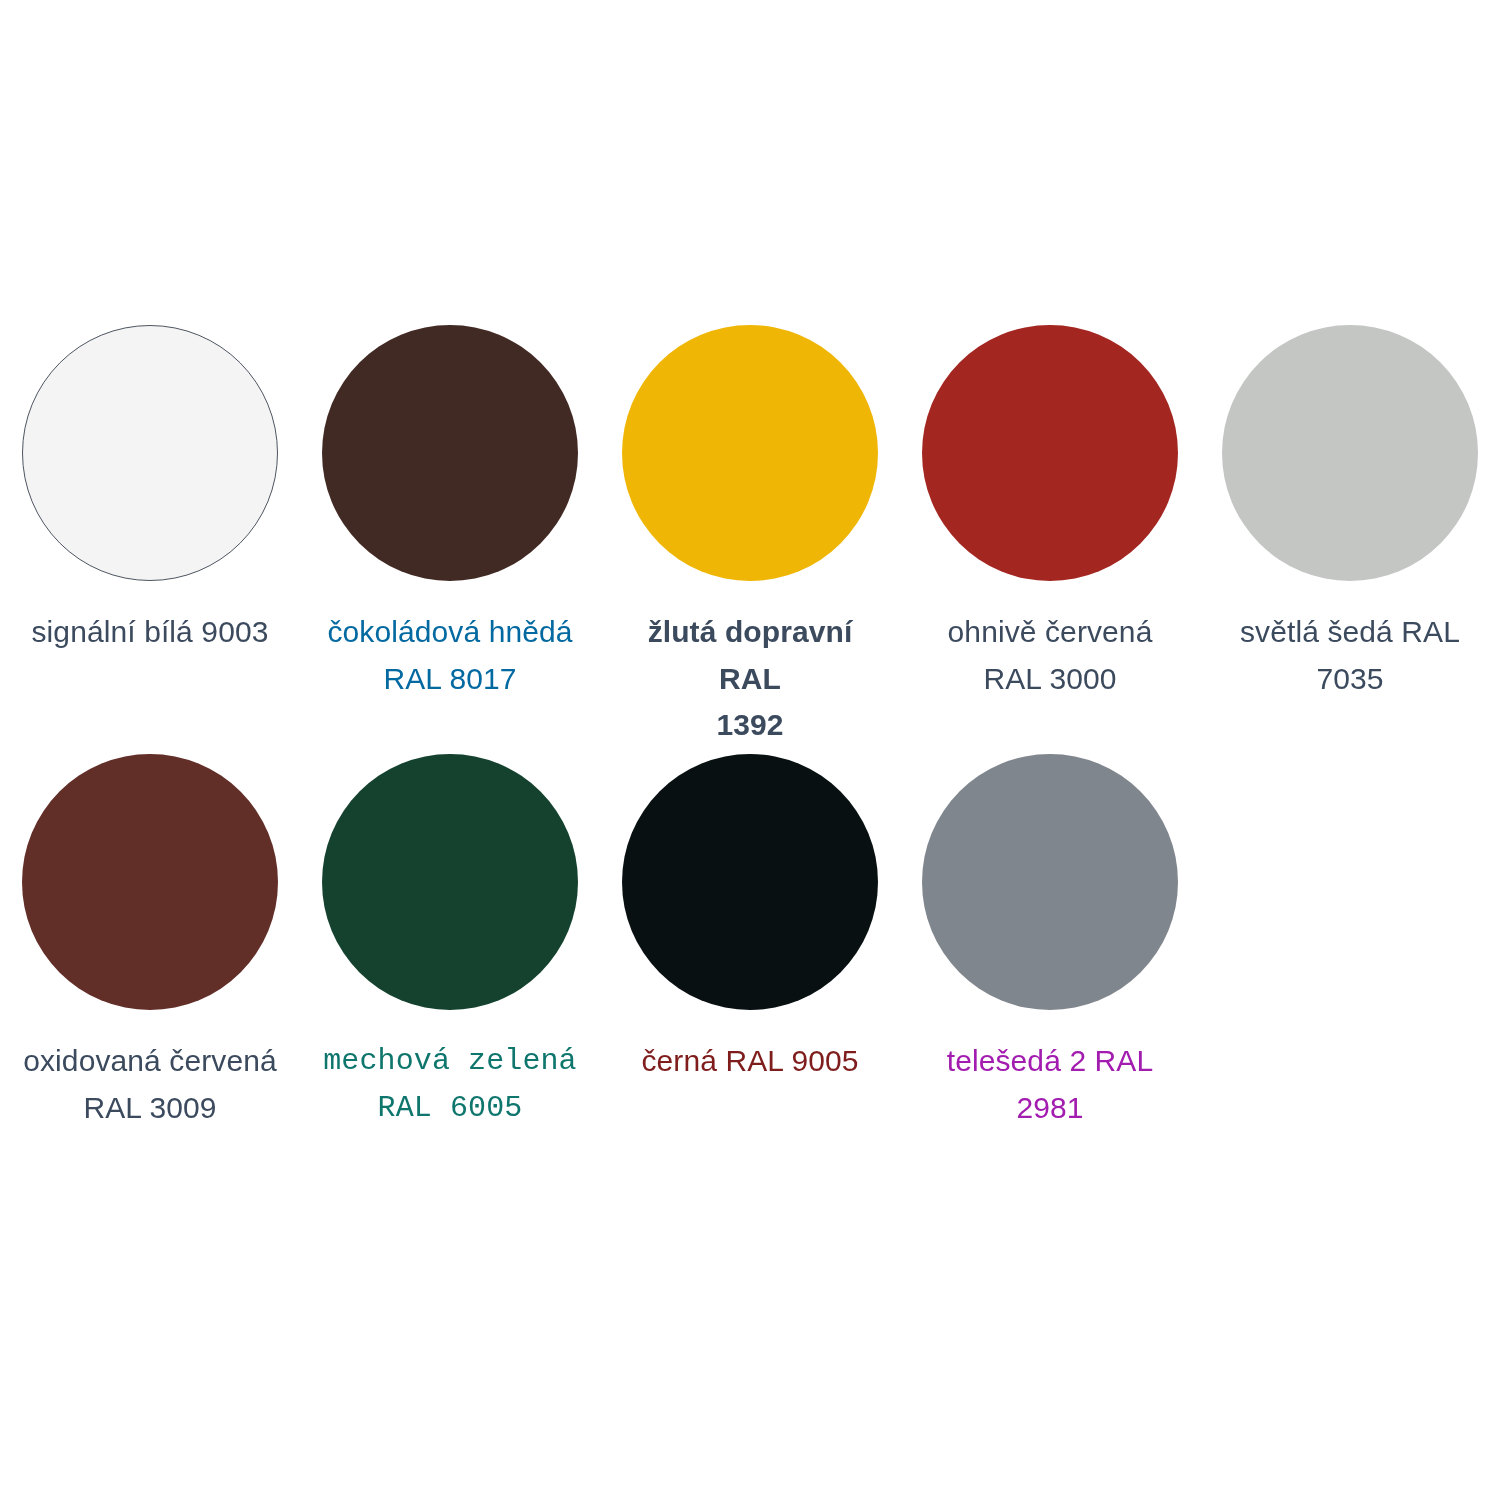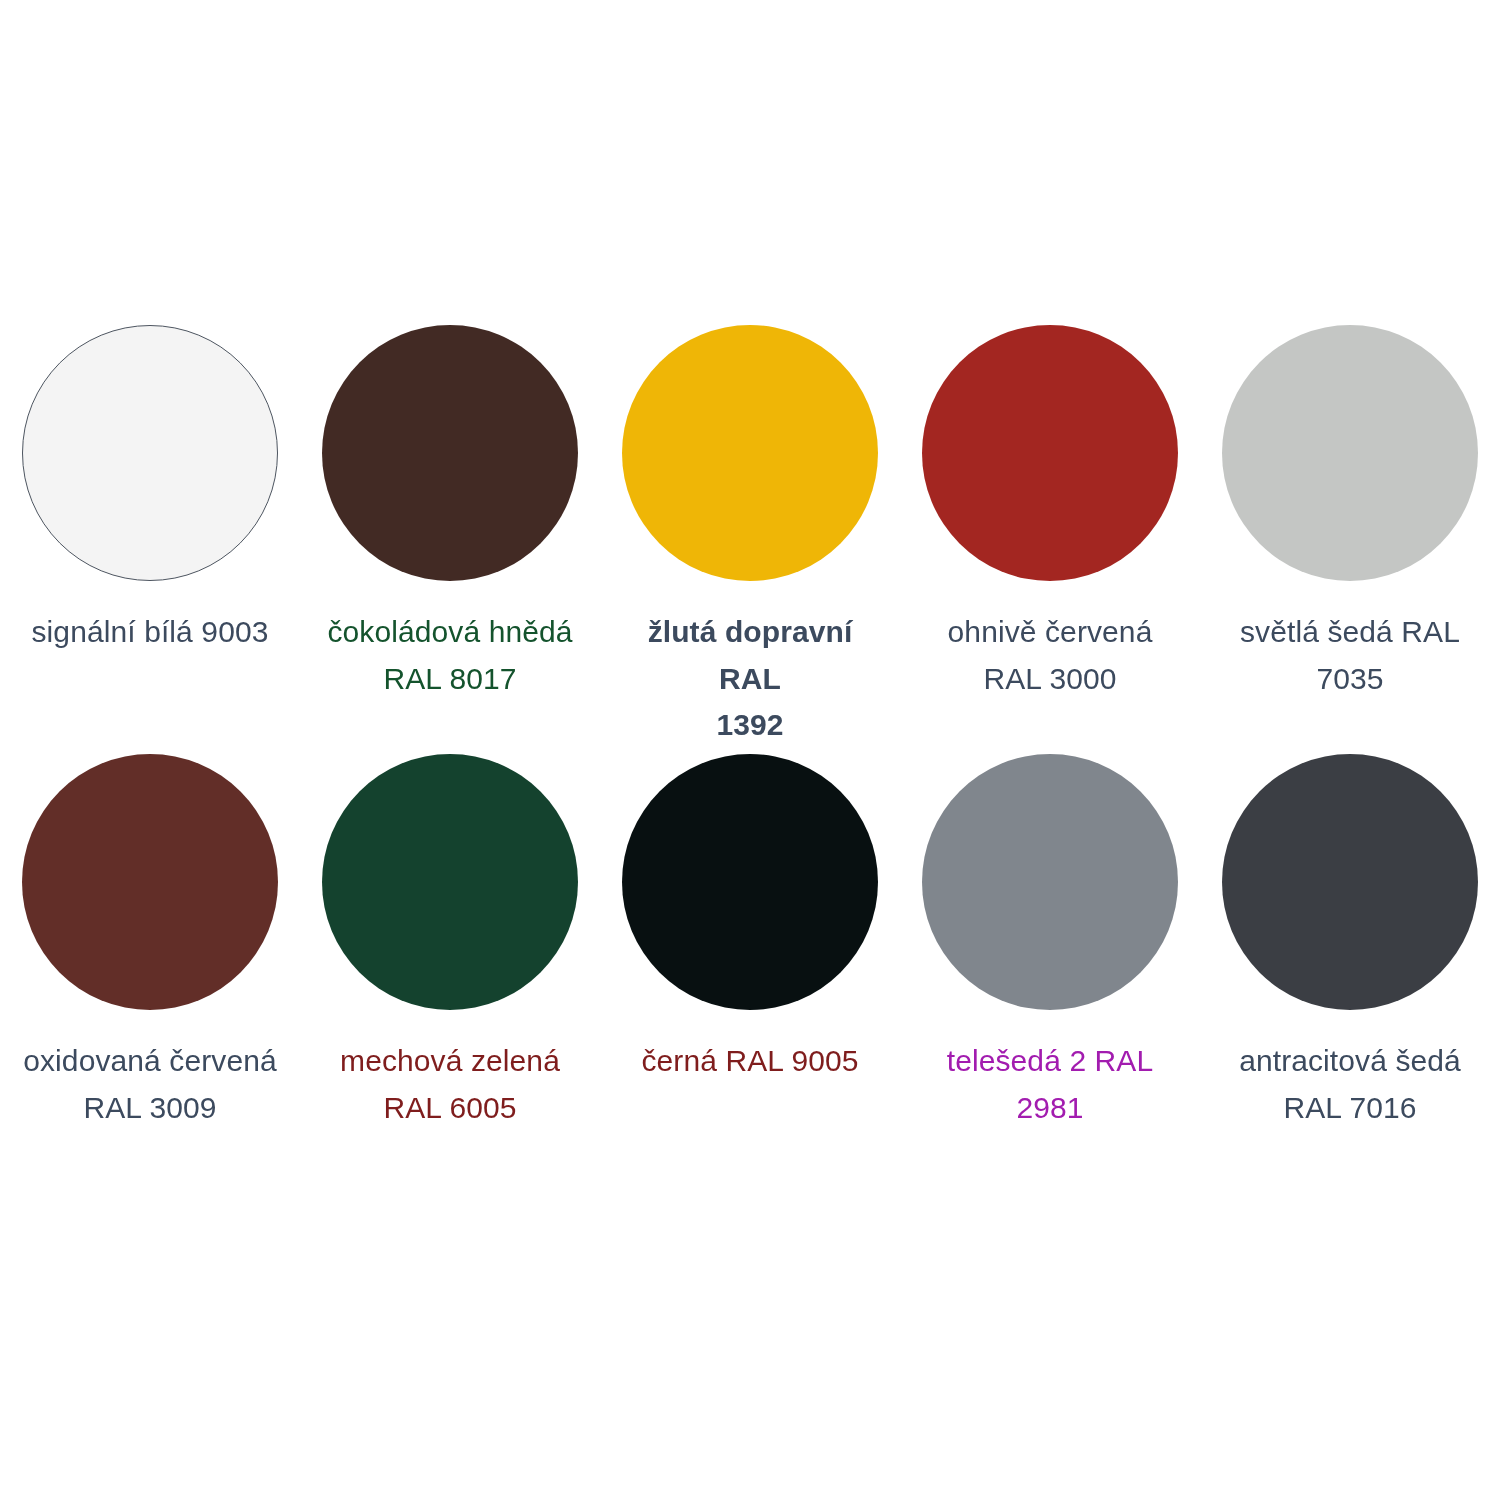--- a/index.html
+++ b/index.html
@@ -68,21 +68,21 @@
 <div id="palette">
   <div class="swatch-grid">
       <div class="swatch-cell">
         <div class="swatch-disc" style="background: rgb(244, 244, 244); border: 1px solid rgb(77, 85, 96);"></div>
         <div class="swatch-label" style="color: rgb(60, 74, 94);">
           <div>signální bílá 9003</div>
         </div>
       </div>
       <div class="swatch-cell">
         <div class="swatch-disc" style="background: rgb(66, 42, 36);"></div>
-        <div class="swatch-label" style="color: #14532d; margin-top: 28px;">
+        <div class="swatch-label" style="color: #0369a1; margin-top: 28px;">
           <div>čokoládová hnědá</div>
           <div>RAL 8017</div>
         </div>
       </div>
       <div class="swatch-cell">
         <div class="swatch-disc" style="background: rgb(239, 182, 6);"></div>
         <div class="swatch-label" style="color: rgb(60, 74, 94); font-weight: bold;">
           <div>žlutá dopravní RAL</div>
           <div>1392</div>
         </div>
@@ -103,39 +103,32 @@
       </div>
       <div class="swatch-cell">
         <div class="swatch-disc" style="background: rgb(98, 46, 40);"></div>
         <div class="swatch-label" style="color: rgb(60, 74, 94);">
           <div>oxidovaná červená</div>
           <div>RAL 3009</div>
         </div>
       </div>
       <div class="swatch-cell">
         <div class="swatch-disc" style="background: rgb(20, 66, 46);"></div>
-        <div class="swatch-label" style="color: #7f1d1d;">
+        <div class="swatch-label" style="color: #0f766e; font-family: Liberation Mono, monospace;">
           <div>mechová zelená</div>
           <div>RAL 6005</div>
         </div>
       </div>
       <div class="swatch-cell">
         <div class="swatch-disc" style="background: rgb(8, 16, 17);"></div>
         <div class="swatch-label" style="color: #7f1d1d;">
           <div>černá RAL 9005</div>
         </div>
       </div>
       <div class="swatch-cell">
         <div class="swatch-disc" style="background: rgb(128, 134, 141);"></div>
         <div class="swatch-label" style="color: #a21caf; text-align: center;">
           <div>telešedá 2 RAL</div>
           <div>2981</div>
         </div>
       </div>
-      <div class="swatch-cell">
-        <div class="swatch-disc" style="background: rgb(59, 62, 68);"></div>
-        <div class="swatch-label" style="color: rgb(60, 74, 94);">
-          <div>antracitová šedá</div>
-          <div>RAL 7016</div>
-        </div>
-      </div>
     </div>
 </div>
 
 </body></html>

